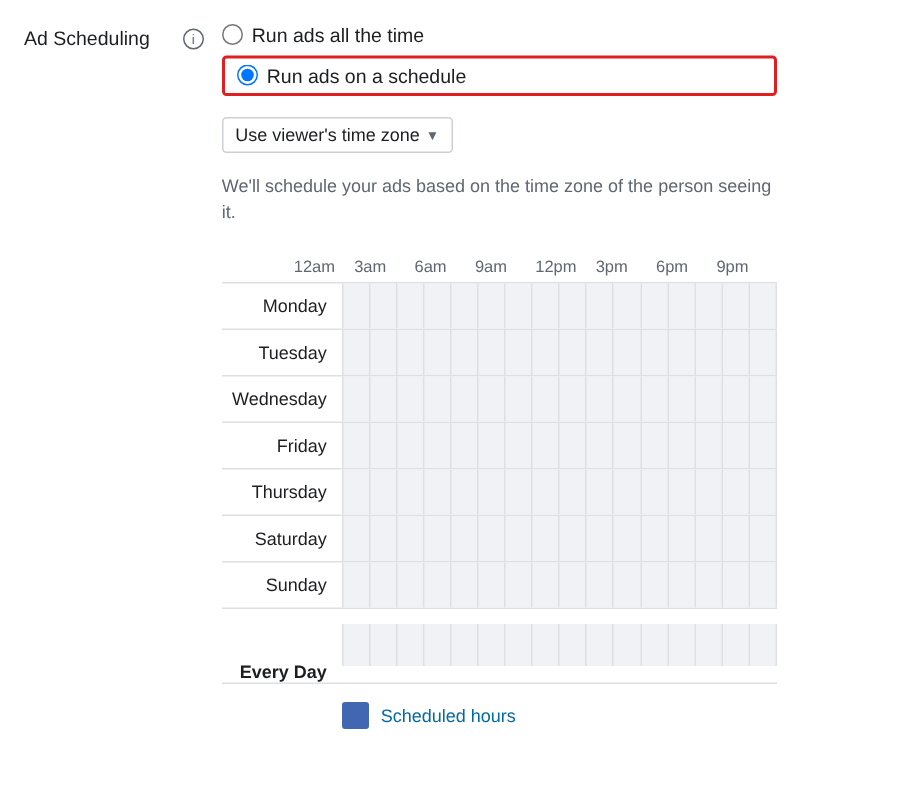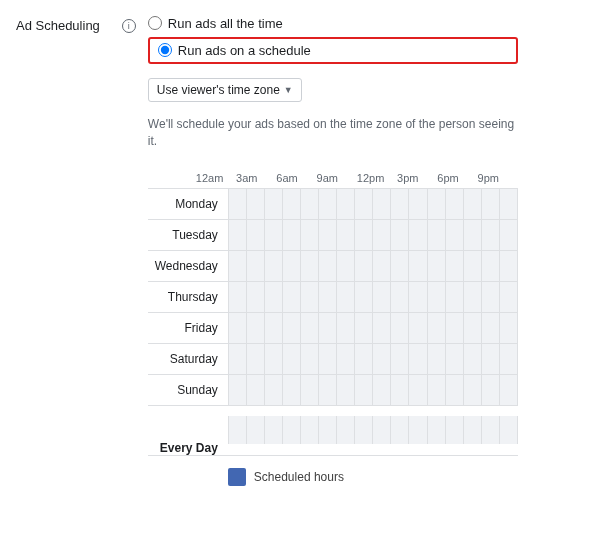--- a/index.html
+++ b/index.html
@@ -182,21 +182,21 @@
     .legend-color {
       width: 18px;
       height: 18px;
       background: #4267b2;
       border-radius: 2px;
       flex-shrink: 0;
     }
 
     .legend-label {
       font-size: 12px;
-      color: #404040;
+      color: #0369a1;
     }
   </style>
 </head>
 <body>
 
 <div class="ad-scheduling-row">
   <div class="ad-scheduling-label">
     <span>Ad Scheduling</span>
     <span class="info-icon">i</span>
   </div>
@@ -294,42 +294,42 @@
               <div class="time-cell"></div>
               <div class="time-cell"></div>
               <div class="time-cell"></div>
               <div class="time-cell"></div>
               <div class="time-cell"></div>
               <div class="time-cell"></div>
               <div class="time-cell"></div>
             </div>
           </div>
           <div class="day-row">
+            <div class="day-label">Friday</div>
+            <div class="time-cells">
+              <div class="time-cell"></div>
+              <div class="time-cell"></div>
+              <div class="time-cell"></div>
+              <div class="time-cell"></div>
+              <div class="time-cell"></div>
+              <div class="time-cell"></div>
+              <div class="time-cell"></div>
+              <div class="time-cell"></div>
+              <div class="time-cell"></div>
+              <div class="time-cell"></div>
+              <div class="time-cell"></div>
+              <div class="time-cell"></div>
+              <div class="time-cell"></div>
+              <div class="time-cell"></div>
+              <div class="time-cell"></div>
+              <div class="time-cell"></div>
+            </div>
+          </div>
+          <div class="day-row">
             <div class="day-label">Thursday</div>
-            <div class="time-cells">
-              <div class="time-cell"></div>
-              <div class="time-cell"></div>
-              <div class="time-cell"></div>
-              <div class="time-cell"></div>
-              <div class="time-cell"></div>
-              <div class="time-cell"></div>
-              <div class="time-cell"></div>
-              <div class="time-cell"></div>
-              <div class="time-cell"></div>
-              <div class="time-cell"></div>
-              <div class="time-cell"></div>
-              <div class="time-cell"></div>
-              <div class="time-cell"></div>
-              <div class="time-cell"></div>
-              <div class="time-cell"></div>
-              <div class="time-cell"></div>
-            </div>
-          </div>
-          <div class="day-row">
-            <div class="day-label">Friday</div>
             <div class="time-cells">
               <div class="time-cell"></div>
               <div class="time-cell"></div>
               <div class="time-cell"></div>
               <div class="time-cell"></div>
               <div class="time-cell"></div>
               <div class="time-cell"></div>
               <div class="time-cell"></div>
               <div class="time-cell"></div>
               <div class="time-cell"></div>

